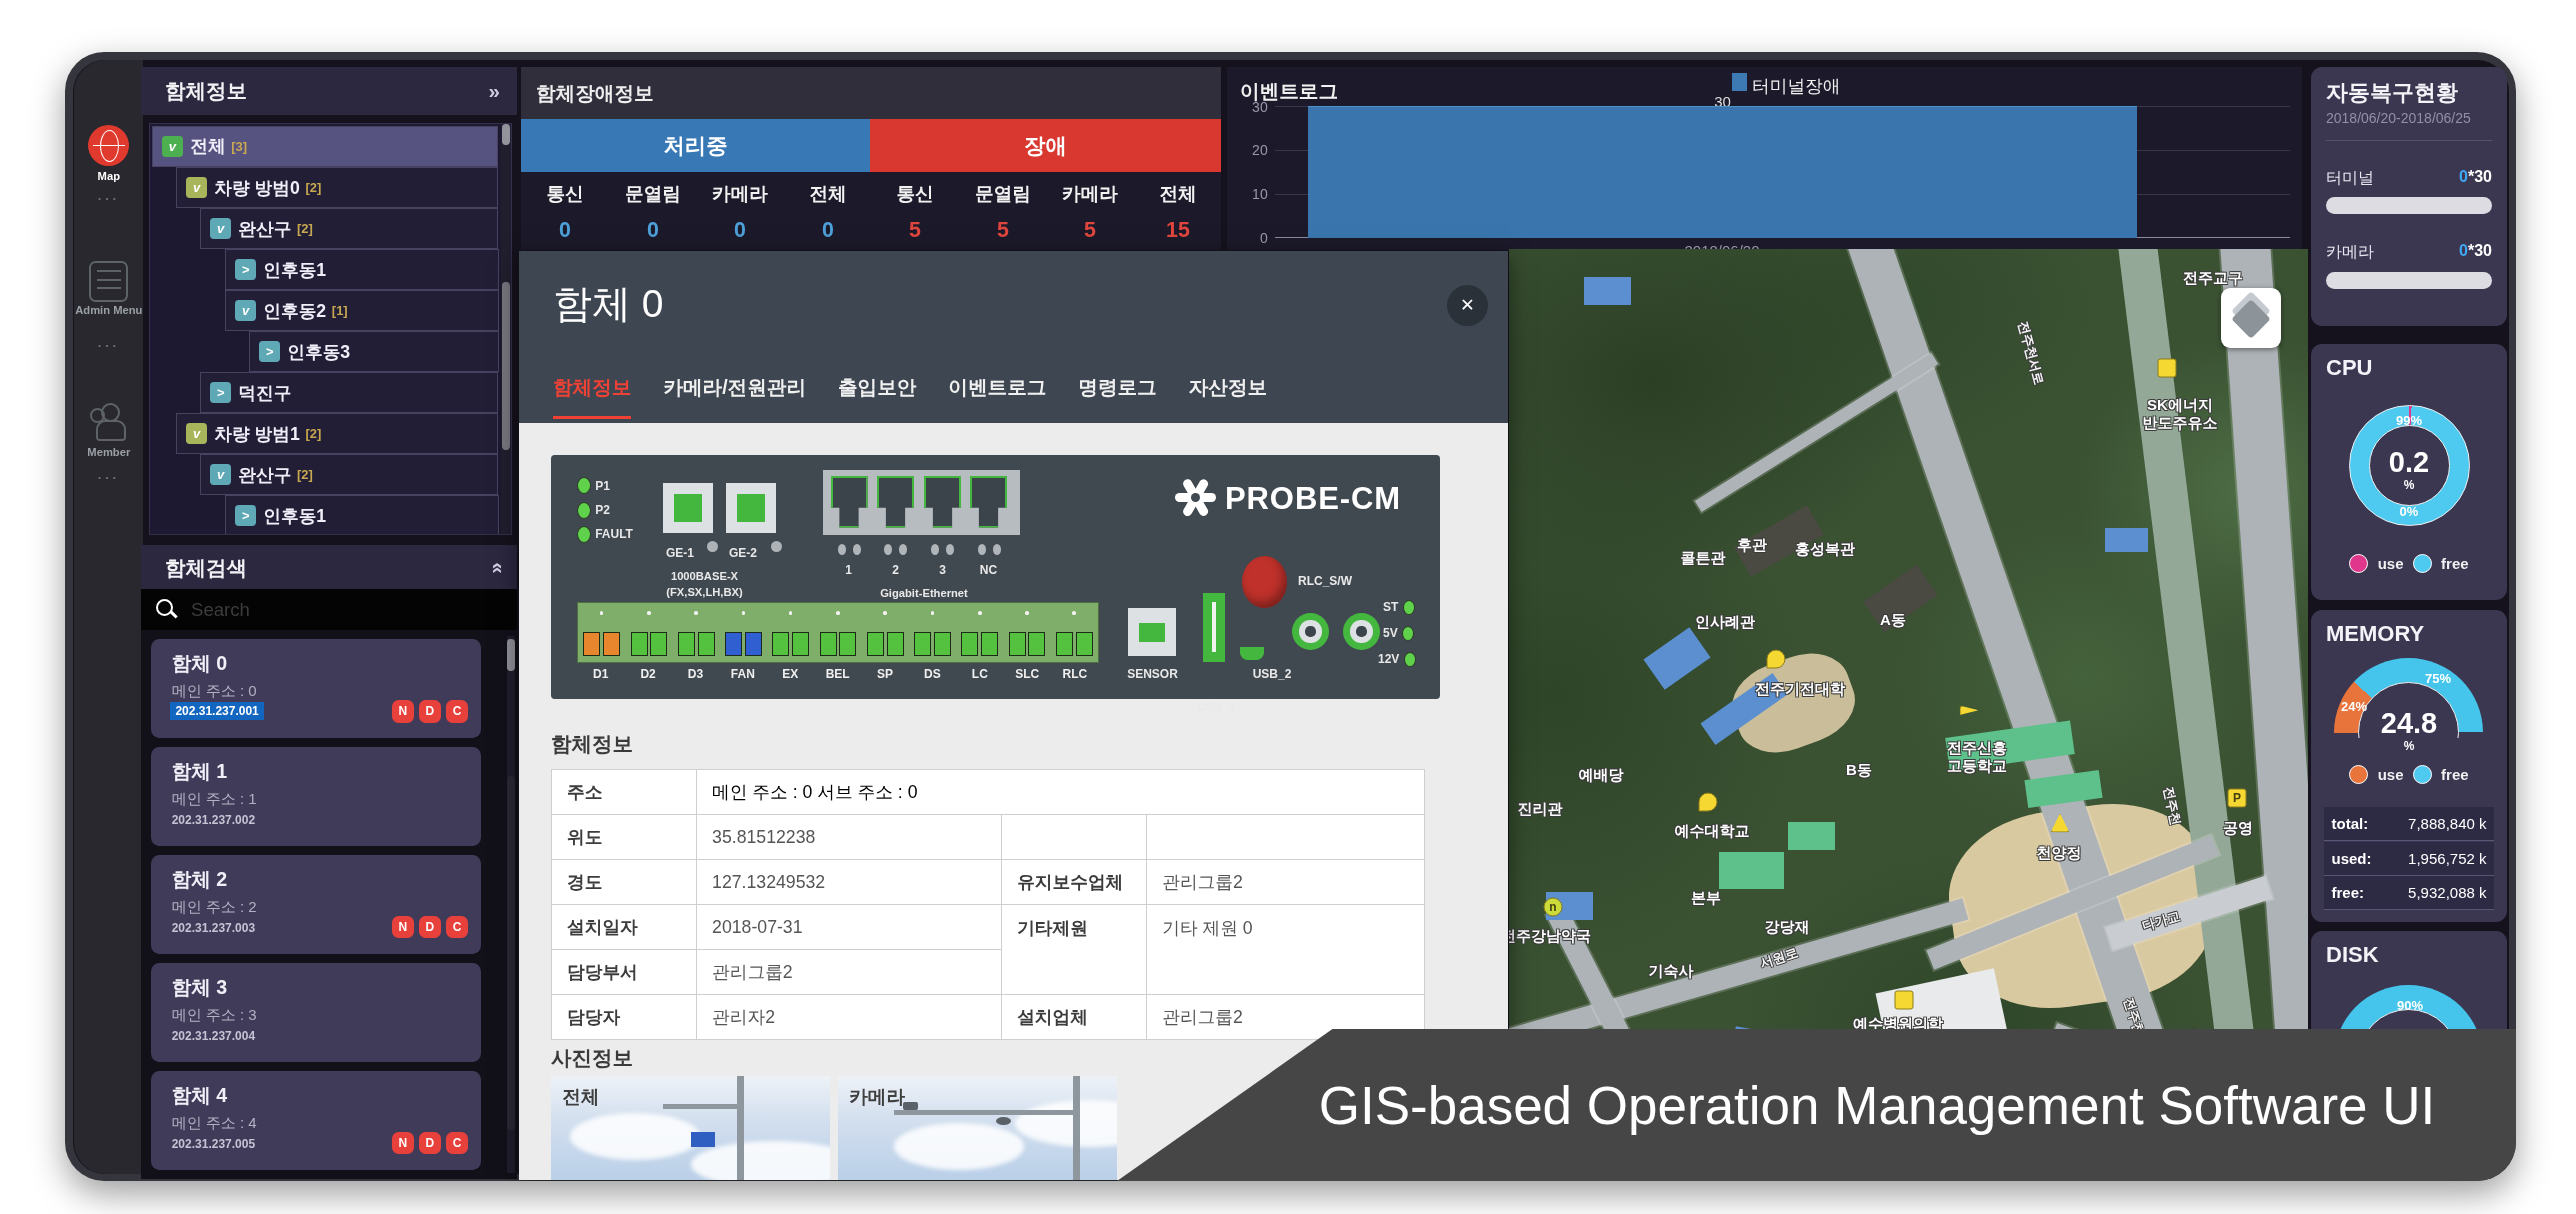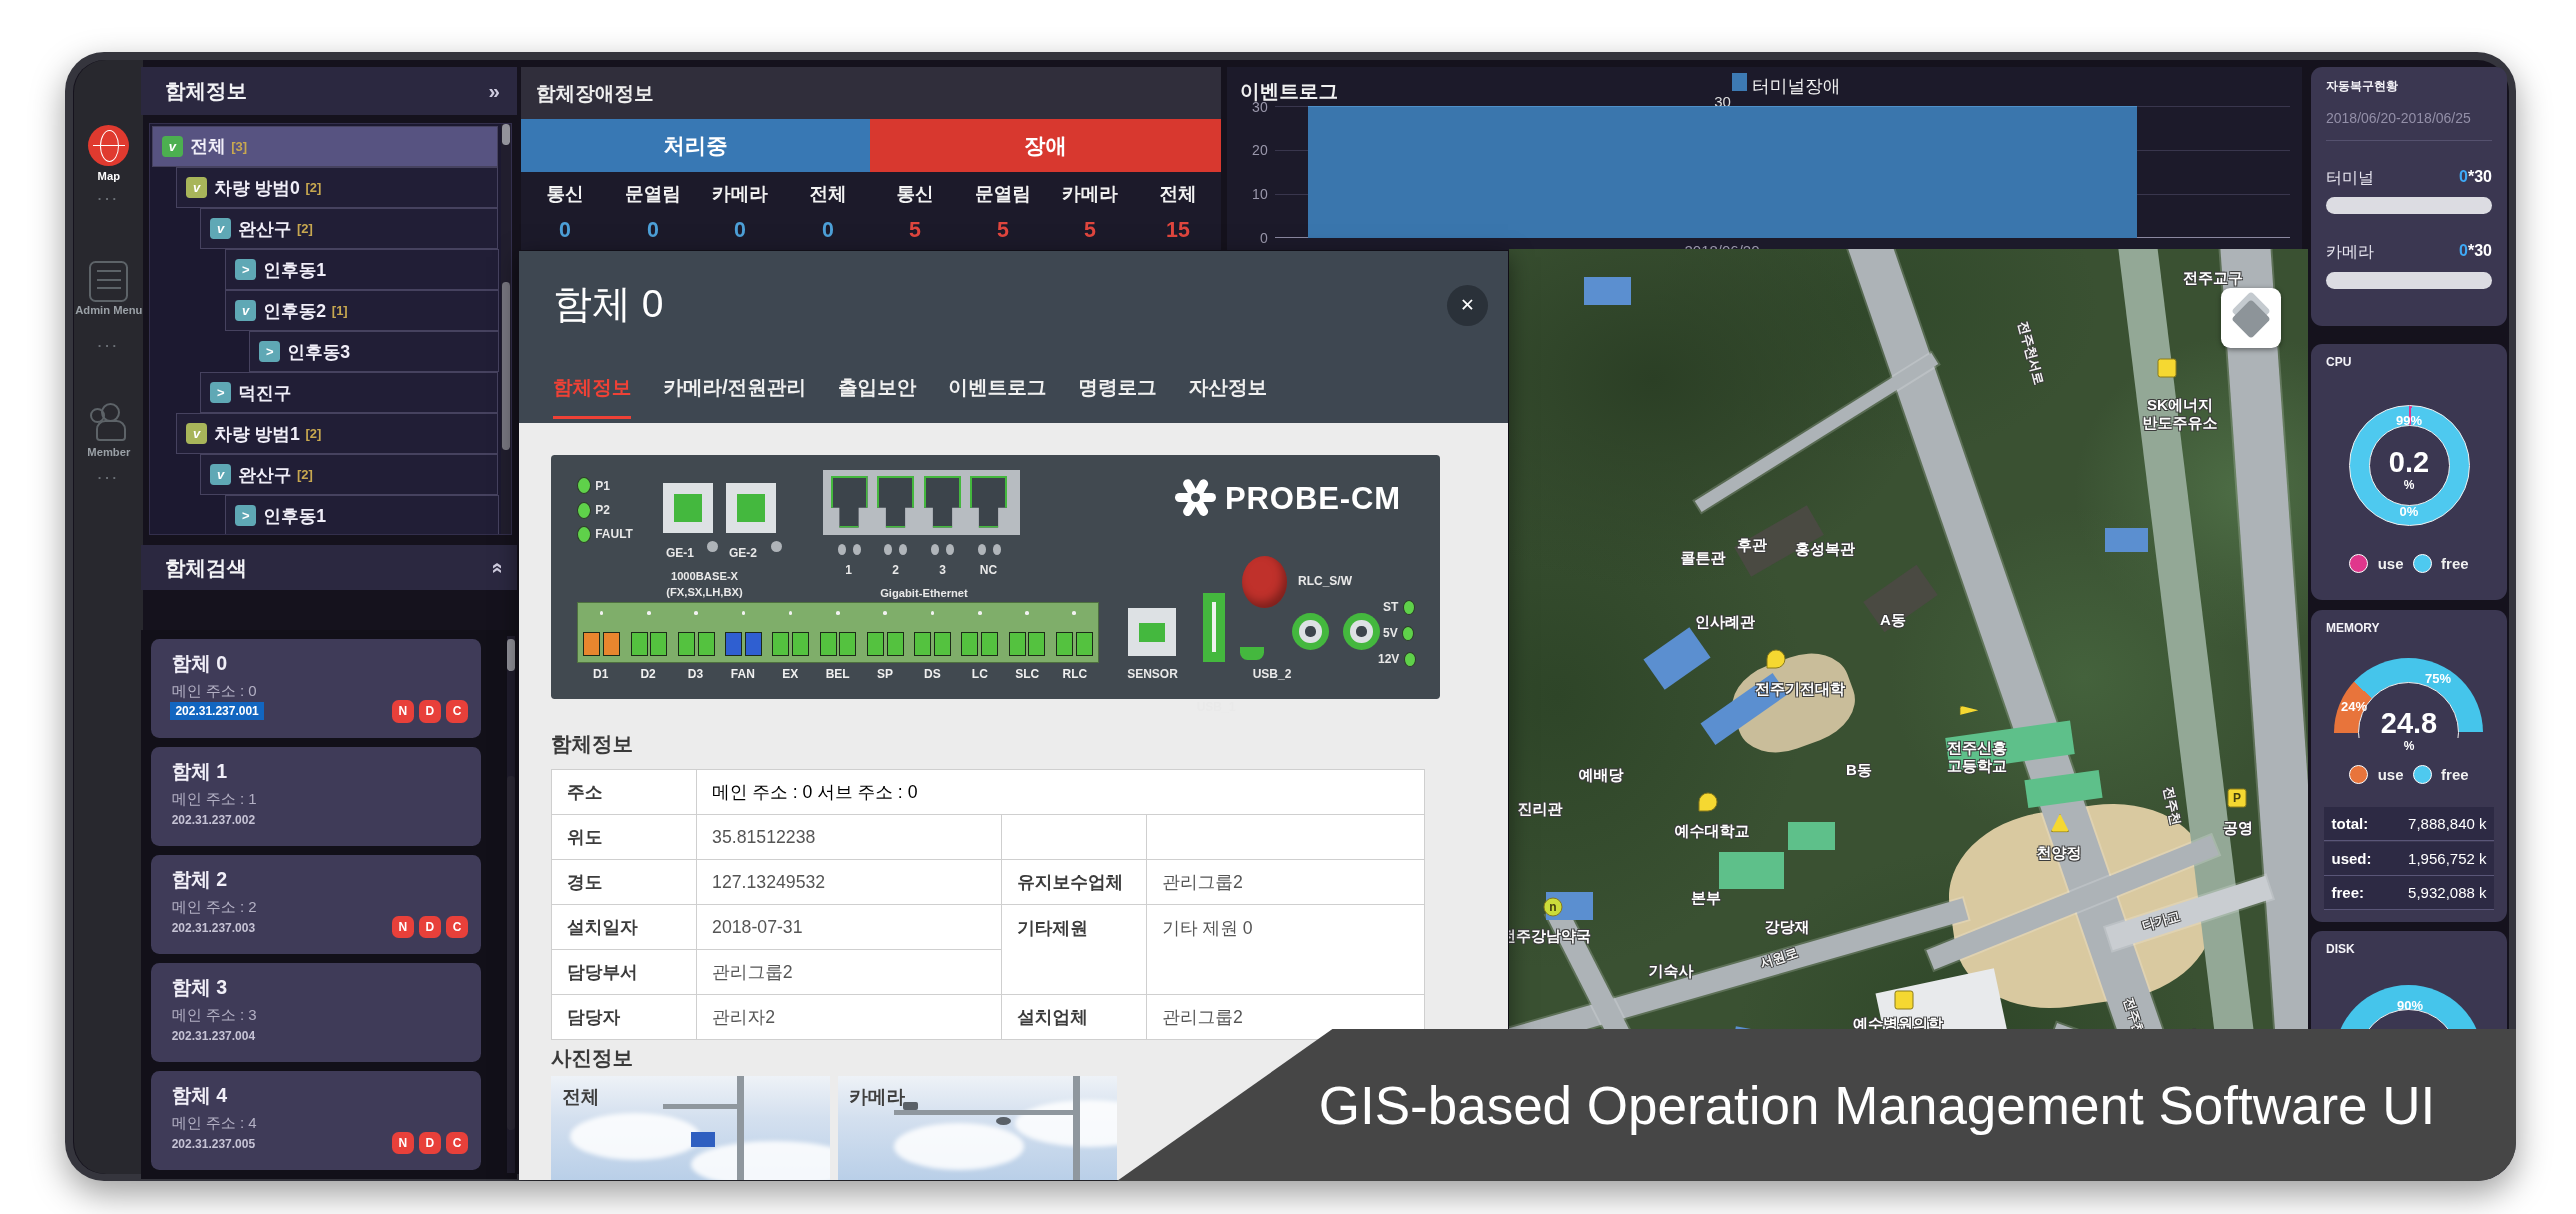--- a/index.html
+++ b/index.html
@@ -73,21 +73,21 @@
   .fcol .l{color:#f2f2f2;font-size:18.6px;font-weight:bold;margin-top:9.3px;}
   .fcol .v{font-size:21.4px;font-weight:bold;margin-top:11.2px;}
   .vblue{color:#4da0d8;} .vred{color:#e0463e;}
   
   #chart{position:absolute;left:1162px;top:15px;width:1075px;height:183px;background:#1c1a2a;}
   .grid{position:absolute;left:48px;width:1015px;height:0;border-top:0.9px solid #39364d;}
   .ytick{position:absolute;width:37px;text-align:right;color:#9a97ab;font-size:14px;}
   .bar{position:absolute;background:#3a76ad;border-top:1.9px solid #4f90c8;}
   
   .scard{position:absolute;left:2246px;width:196px;background:#3b3751;border-radius:11.2px;color:#fff;}
-  .sc-title{position:absolute;left:15px;top:11.2px;font-size:12px;font-weight:bold;color:#f4f3f8;}
+  .sc-title{position:absolute;left:15px;top:11.2px;font-size:22px;font-weight:bold;color:#f4f3f8;}
   .sc-sub{position:absolute;left:15px;top:43px;font-size:14px;color:#938fa8;}
   .sc-hr{position:absolute;left:15px;right:15px;top:73px;border-top:0.9px solid #55516e;}
   .rlabel{position:absolute;left:15px;font-size:16px;color:#e8e6f0;}
   .rval{position:absolute;right:15px;font-size:16px;font-weight:bold;color:#fff;}
   .rval b{color:#3fa9f5;}
   .pill{position:absolute;left:15px;right:15px;height:17px;border-radius:8.4px;background:#dcdce2;}
   .donut{position:absolute;border-radius:50%;border:1.9px solid #f0f0f0;
          background:conic-gradient(#e0368c 0deg 2deg,#4ec9ef 2deg 360deg);}
   .donut:after{content:"";position:absolute;left:18.6px;top:18.6px;right:18.6px;bottom:18.6px;border-radius:50%;
          background:#3b3751;border:1.9px solid #f0f0f0;box-sizing:border-box;}
@@ -280,20 +280,24 @@
     </div>
     <div class="sbar" style="right:0;top:0;width:10.2px;height:410px;">
       <div class="sthumb" style="left:0.9px;top:0;width:8.4px;height:20.5px;"></div>
       <div class="sthumb" style="left:0.9px;top:158px;width:8.4px;height:168px;background:#77767f;"></div>
     </div>
   </div>
 
   <div class="phead" style="left:76px;top:493px;width:376px;height:45px;">
     <span class="t">함체검색</span>
     <span class="chev up">»</span>
+  </div>
+  <div id="searchbar">
+    <span class="mag"></span>
+    <input placeholder="Search" style="">
   </div>
   <div id="list">
     <div class="card" style="top:9.3px;">
       <div class="cname">함체 0</div>
       <div class="caddr">메인 주소 : 0</div>
       <div class="cip hl">202.31.237.001</div>
       <div class="badges">
         <span class="bdg">N</span>
         <span class="bdg">D</span>
         <span class="bdg">C</span>

